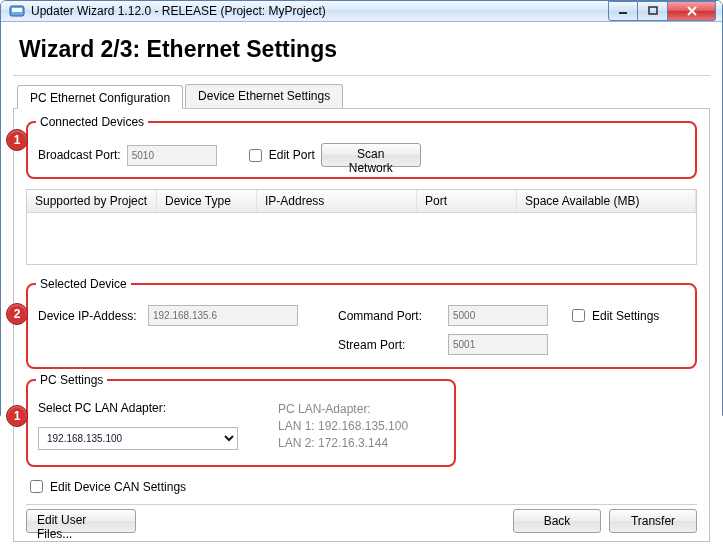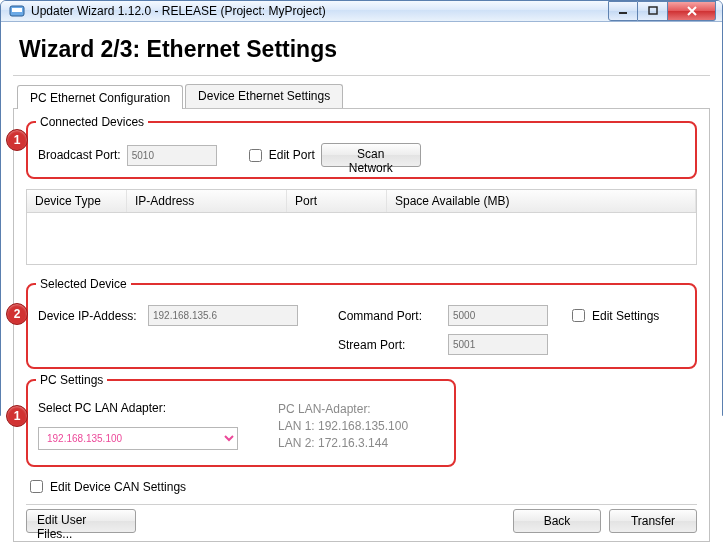--- a/index.html
+++ b/index.html
@@ -143,21 +143,21 @@
   label.fld { font-size: 12px; }
   input.txt, select.sel {
     font-family: inherit;
     font-size: 10px;
     padding: 2px 4px;
     border: 1px solid #b7b7b7;
     background: #f2f2f2;
     color: #6d6d6d;
     height: 21px;
   }
-  select.sel { background: #fff; color:#ec4899; height: 23px; width: 200px;}
+  select.sel { background: #fff; color:#0f172a; height: 23px; width: 200px;}
   .btn {
     font-family: inherit;
     font-size: 12px;
     padding: 3px 14px;
     border: 1px solid #9f9f9f;
     border-radius: 3px;
     background: linear-gradient(#fdfdfd,#ededed 49%,#e3e3e3 50%,#efefef);
     height: 24px;
     cursor: default;
   }
@@ -245,20 +245,21 @@
               <input type="checkbox" style="">
               <span>Edit Port</span>
             </label>
           </div>
           <button class="btn wide">Scan Network</button>
         </div>
       </div>
 
       <div class="dev-table" style="margin-top:2px; margin-bottom:18px;">
         <div class="hdr">
+          <div class="col c1">Supported by Project</div>
           <div class="col c2">Device Type</div>
           <div class="col c3">IP-Address</div>
           <div class="col c4">Port</div>
           <div class="col c5">Space Available (MB)</div>
         </div>
         <div class="body"></div>
       </div>
 
       <div class="group redbox" style="padding-bottom:12px;">
         <span class="callout" style="left:-22px; top:18px;">2</span>

